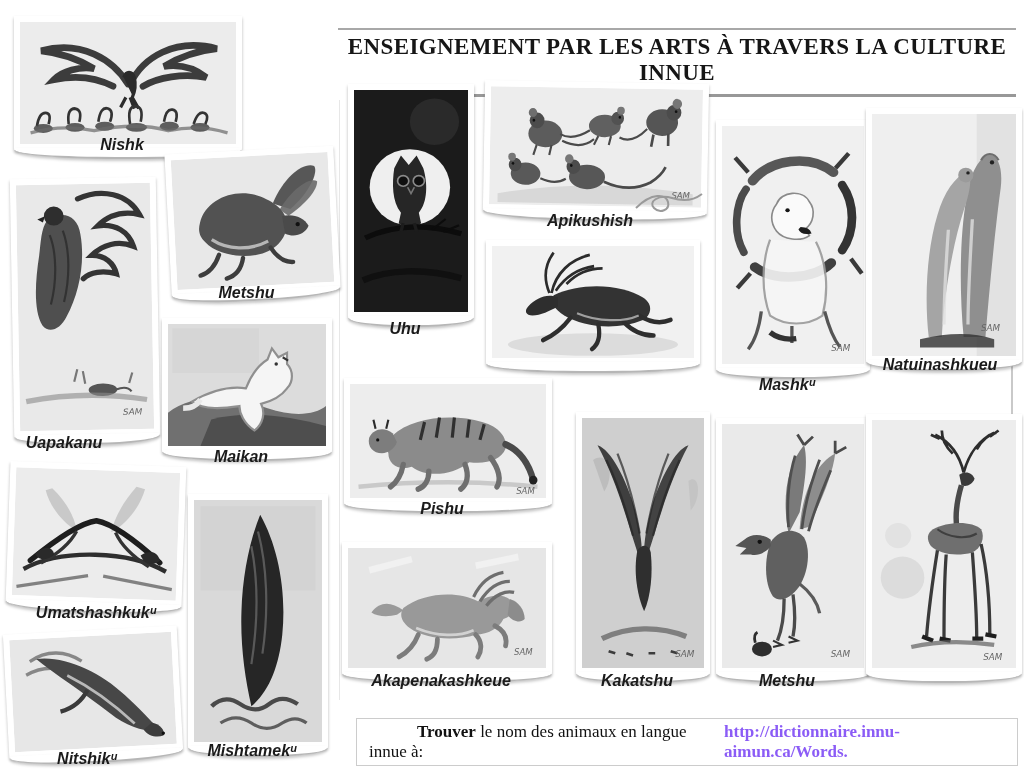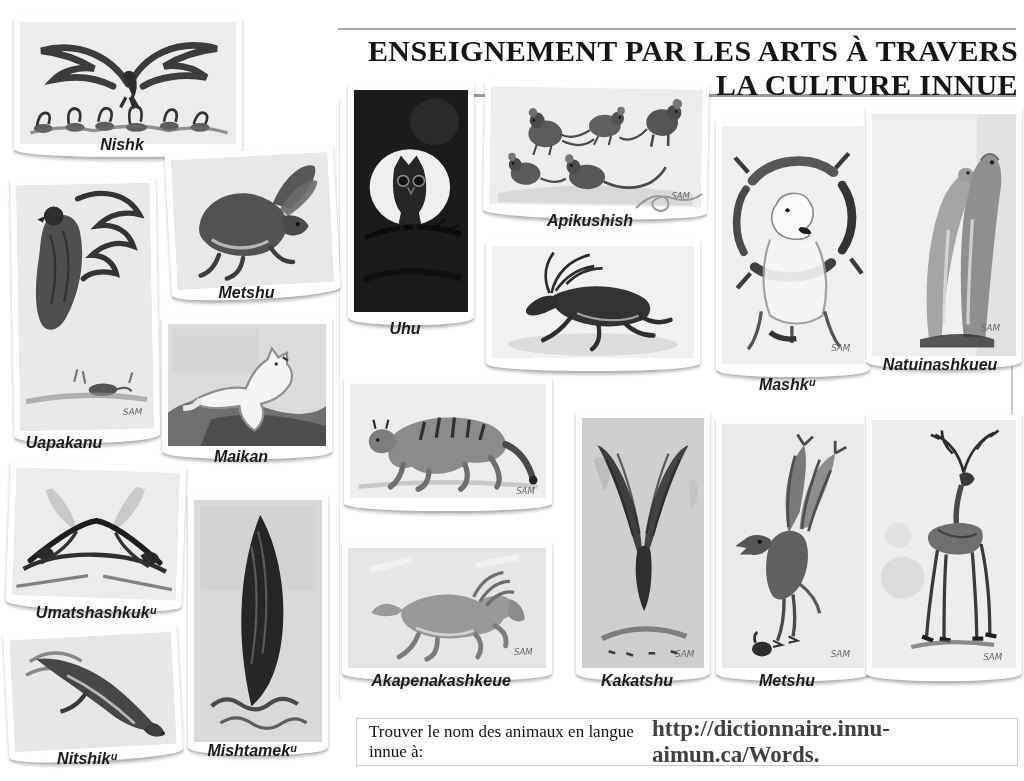--- a/index.html
+++ b/index.html
@@ -1,39 +1,39 @@
 <!DOCTYPE html>
 <html><head>
 <meta charset="utf-8">
 <style>
   html,body{margin:0;padding:0;background:#ffffff;}
   #poster{position:relative;width:1024px;height:781px;background:#ffffff;overflow:hidden;
           font-family:"Liberation Sans","DejaVu Sans",sans-serif;}
   .rule{position:absolute;background:#a8a8a8;z-index:0;}
-  #page-title{position:absolute;left:336px;top:34px;width:682px;text-align:right;
+  #page-title{position:absolute;left:336px;top:34px;width:682px;text-align:center;
       font-family:"Liberation Serif","DejaVu Serif",serif;font-weight:700;
-      font-size:30px;letter-spacing:.4px;color:#161616;z-index:1;}
+      font-size:23px;letter-spacing:.4px;color:#161616;z-index:1;}
   .card{position:absolute;background:#fff;padding:6px;z-index:2;
         box-shadow:0 2px 3px rgba(0,0,0,.28);}
   .card::after{content:"";position:absolute;left:1px;right:1px;bottom:-9px;height:9px;
         background:#fff;border-bottom:2px solid #b6b6b6;
         border-radius:0 0 45% 45% / 0 0 9px 9px;
         box-shadow:0 2px 3px rgba(0,0,0,.22);}
   .art{display:block;width:100%;height:100%;}
   .plabel{position:absolute;z-index:3;text-align:center;color:#1b1b1b;
       font-family:"Liberation Sans","DejaVu Sans",sans-serif;
       font-style:italic;font-weight:700;font-size:16px;}
   .sig{font:italic 8px "DejaVu Sans",sans-serif;fill:#666;}
   #footer-box{position:absolute;left:356px;top:718px;width:660px;height:46px;
       border:1px solid #cccccc;display:flex;align-items:center;z-index:2;background:#fff;}
   #footer-box .lead{font-family:"Liberation Serif","DejaVu Serif",serif;font-size:17px;
       color:#111;padding-left:12px;}
-  #footer-box .lead b{font-weight:400;}
+  #footer-box .lead b{font-weight:700;margin-left:48px;}
   #footer-box .url{margin-left:auto;padding-right:10px;font-family:"Liberation Serif","DejaVu Serif",serif;
-      font-weight:700;font-size:23px;color:#404040;}
+      font-weight:700;font-size:17px;color:#8b5cf6;}
   #flourish{position:absolute;left:632px;top:188px;z-index:3;}
 </style>
 </head>
 <body>
 
 <div id="poster">
 
   <div class="rule" style="left:338px;top:28px;width:678px;height:2px;"></div>
   <div class="rule" style="left:400px;top:94px;width:616px;height:3px;background:#989898;"></div>
   <div class="rule" style="left:1011px;top:230px;width:2px;height:430px;background:#c9c9c9;"></div>
@@ -241,20 +241,21 @@
       <path d="M70,34 l-4,16 M84,30 l-3,18 M98,30 l-2,18 M112,32 l-2,16 M126,36 l-4,14" stroke="#2f2f2f" stroke-width="3"></path>
       <path d="M40,44 C32,38 22,40 18,48 C16,56 22,62 30,62 C36,62 42,58 44,52 Z" fill="#7d7d7d"></path>
       <path d="M24,40 l-2,-8 M34,40 l2,-8" stroke="#2b2b2b" stroke-width="2"></path>
       <circle cx="26" cy="50" r="1.5" fill="#111"></circle>
       <path d="M50,72 C48,82 44,88 38,92 M74,78 C74,86 70,92 64,94 M108,72 C112,82 110,90 104,94 M132,66 C140,76 142,86 138,92" stroke="#6f6f6f" stroke-width="5" fill="none" stroke-linecap="round"></path>
       <path d="M146,54 C160,60 168,72 172,86" stroke="#4a4a4a" stroke-width="6" fill="none" stroke-linecap="round"></path>
       <circle cx="172" cy="86" r="4" fill="#222"></circle>
       <text class="sig" x="156" y="98">SAM</text>
     </svg>
   </div>
+  <div class="plabel" style="left:344px;top:500px;width:196px;">Pishu</div>
 
   <div class="card" style="left:342px;top:542px;width:198px;height:120px;">
     <svg class="art" viewBox="0 0 186 108" preserveAspectRatio="none">
       <rect width="186" height="108" fill="#e6e6e6"></rect>
       <path d="M20,20 L60,10 M120,16 L160,8" stroke="#f4f4f4" stroke-width="6" opacity=".8"></path>
       <path d="M52,56 C40,48 30,48 22,58 C28,62 38,62 46,60 Z" fill="#9a9a9a"></path>
       <path d="M52,54 C70,40 104,38 122,48 C134,42 146,40 154,48 C158,54 154,62 146,64 C142,72 132,78 120,78 C100,84 72,82 58,72 C50,66 48,60 52,54 Z" fill="#999999"></path>
       <path d="M118,44 C124,32 134,24 146,22 M124,48 C132,36 142,30 152,30 M130,52 C138,42 148,38 156,40" stroke="#6e6e6e" stroke-width="3" fill="none"></path>
       <path d="M152,46 C160,48 166,56 166,64 C162,68 154,66 150,60 Z" fill="#8c8c8c"></path>
       <path d="M66,78 C62,88 56,94 48,98 M84,82 C84,92 80,98 74,100 M120,78 C126,84 126,92 122,98 M138,70 C146,74 150,80 148,88" stroke="#7c7c7c" stroke-width="4.5" fill="none" stroke-linecap="round"></path>

